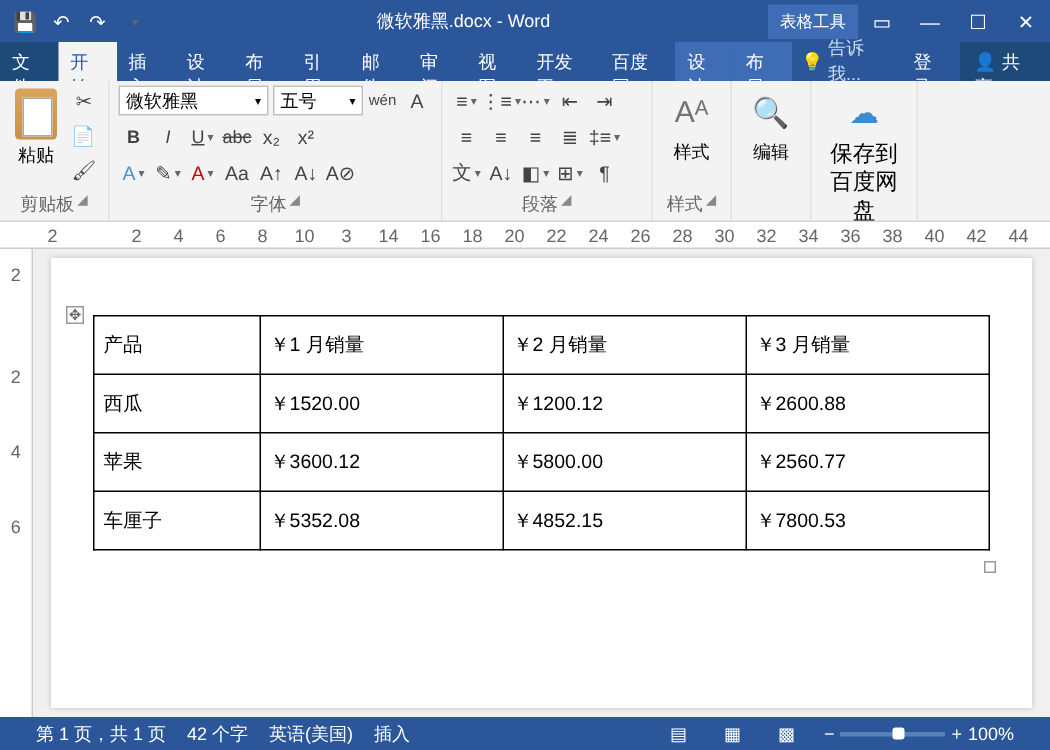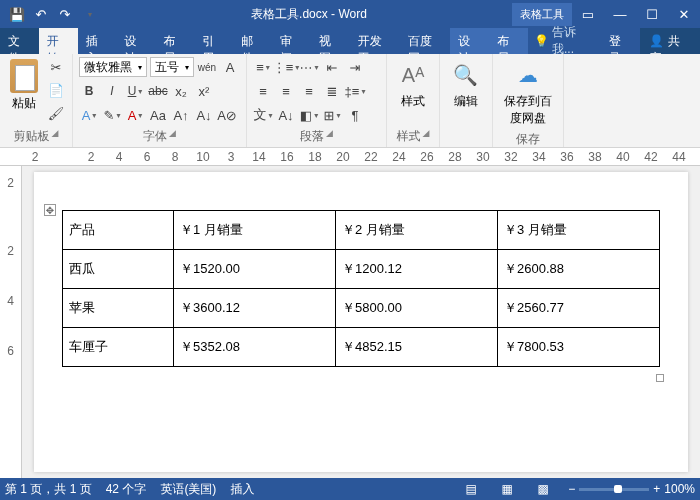--- a/index.html
+++ b/index.html
@@ -32,40 +32,40 @@
 .dd::after{content:"▾";font-size:8px;margin-left:2px;color:#666}
 .ruler-h{background:#fff;height:18px;border-bottom:1px solid #ccc;display:flex;align-items:center;font-size:9px;color:#666;padding-left:28px;gap:14px;overflow:hidden}
 .ruler-h span{width:14px;text-align:center}
 .doc-area{flex:1;background:#f0f0f0;display:flex;overflow:hidden}
 .ruler-v{width:22px;background:#fff;border-right:1px solid #ccc;display:flex;flex-direction:column;align-items:center;font-size:9px;color:#666;gap:18px;padding-top:10px}
 .page{flex:1;background:#fff;margin:6px 12px;box-shadow:0 0 4px rgba(0,0,0,.2);padding:38px 28px;position:relative}
 .anchor{position:absolute;left:10px;top:32px;border:1px solid #999;width:12px;height:12px;display:flex;align-items:center;justify-content:center;font-size:10px;color:#666}
 table.doc{border-collapse:collapse;width:100%}
 table.doc td{border:1px solid #000;padding:10px 6px;text-align:left;font-size:13px}
 .handle{position:absolute;right:24px;bottom:90px;width:8px;height:8px;border:1px solid #999;background:#fff}
-.statusbar{background:#2b579a;height:22px;display:flex;align-items:center;color:#fff;font-size:11px;gap:14px;padding:0 5px}
+.statusbar{background:#2b579a;height:22px;display:flex;align-items:center;color:#fff;font-size:11px;gap:14px;padding:0 24px}
 .statusbar .spacer{flex:1}
 .viewbtn{width:22px;height:18px;display:flex;align-items:center;justify-content:center}
 .zoom{display:flex;align-items:center;gap:4px}
 .zslider{width:70px;height:3px;background:#5a82b8;position:relative}
 .zslider::after{content:"";position:absolute;left:50%;top:-3px;width:8px;height:8px;background:#fff;border-radius:2px}
 .paste-ic{width:28px;height:34px;background:linear-gradient(#d9a45b,#c9924b);border-radius:3px;position:relative}
 .paste-ic::before{content:"";position:absolute;left:5px;top:6px;width:18px;height:24px;background:#fff;border:1px solid #aaa}
 </style>
 </head>
 <body>
 
 <div class="titlebar">
   <div class="qat">
     <div class="qat-btn">💾</div>
     <div class="qat-btn">↶</div>
     <div class="qat-btn">↷</div>
     <div class="qat-btn dd"></div>
   </div>
-  <div class="title-center">表格工具.docx - Word</div>
+  <div class="title-center">微软雅黑.docx - Word</div>
   <div class="table-tools">表格工具</div>
   <div class="winbtns">
     <div class="winbtn">▭</div>
     <div class="winbtn">―</div>
     <div class="winbtn">☐</div>
     <div class="winbtn">✕</div>
   </div>
 </div>
 
 <div class="tabs">
@@ -105,25 +105,25 @@
     </div>
     <div class="group-label">
         <span>剪贴板</span>
         <span class="dlaunch">◢</span>
       </div>
   </div>
 
   <div class="group" style="min-width:168px">
     <div class="group-body col" style="gap:4px">
       <div class="row">
-        <div class="sel" style="width:68px">
+        <div class="sel" style="width:100px">
             <span>微软雅黑</span>
             <span style="font-size:8px">▾</span>
           </div>
-        <div class="sel" style="width:44px">
+        <div class="sel" style="width:60px">
             <span>五号</span>
             <span style="font-size:8px">▾</span>
           </div>
         <div class="ibtn" style="font-size:10px">wén</div>
         <div class="ibtn">A</div>
       </div>
       <div class="row">
         <div class="ibtn">
             <b>B</b>
           </div>
@@ -205,21 +205,21 @@
         <span>编辑</span>
       </div>
     </div>
     <div class="group-label"></div>
   </div>
 
   <div class="group">
     <div class="group-body">
       <div class="bigbtn">
         <div class="bigicon" style="color:#3b8bd4">☁</div>
-        <span style="font-size:12px;max-width:50px;text-align:center">保存到百度网盘</span>
+        <span style="font-size:15px;max-width:50px;text-align:center">保存到百度网盘</span>
       </div>
     </div>
     <div class="group-label">
         <span>保存</span>
       </div>
   </div>
 </div>
 
 <div class="ruler-h">
     <span>2</span>

